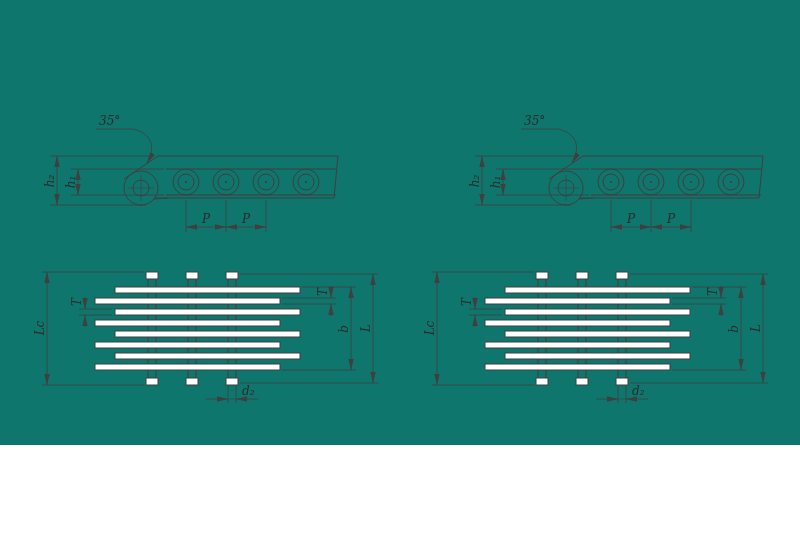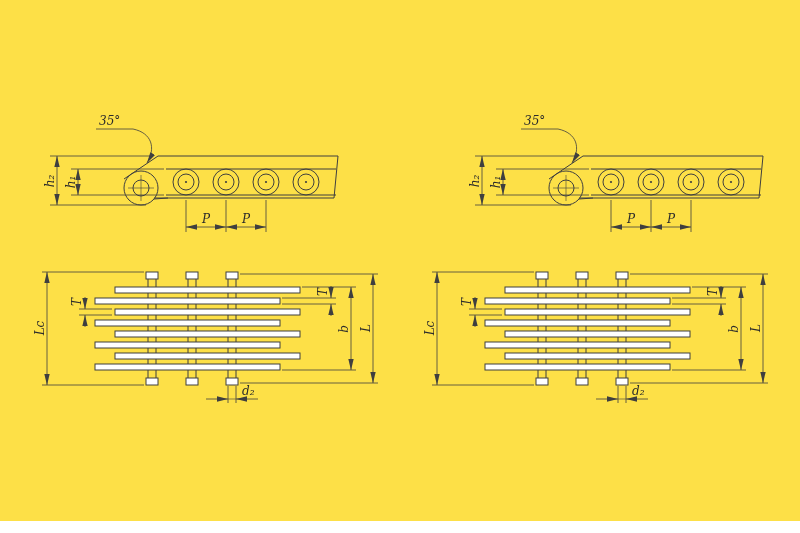--- a/index.html
+++ b/index.html
@@ -1,17 +1,17 @@
 <!DOCTYPE html>
 <html><head>
 <meta charset="utf-8">
 <style>
   html,body { margin:0; padding:0; background:#ffffff; }
   .canvas {
-    position:relative; width:800px; height:521px; background:#fde047;
+    position:relative; width:800px; height:445px; background:#0f766e;
     font-family:"Liberation Sans", sans-serif; overflow:hidden;
   }
   svg { display:block; }
   .ln   { stroke:#3f3f3f; stroke-width:1;   fill:none; }
   .thin { stroke:#3f3f3f; stroke-width:0.6; fill:none; }
   .dim  { stroke:#3f3f3f; stroke-width:0.8; fill:none; }
   .fillw{ fill:#ffffff; stroke:#3f3f3f; stroke-width:1; }
   text.lbl {
     font-family:"DejaVu Serif", serif; font-style:italic;
     font-size:12px; fill:#2b2b2b; stroke:none;

